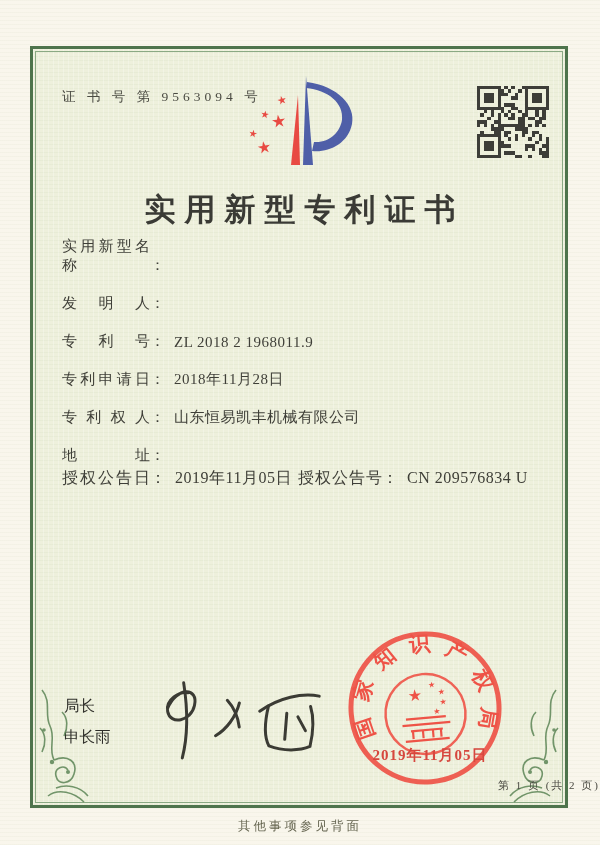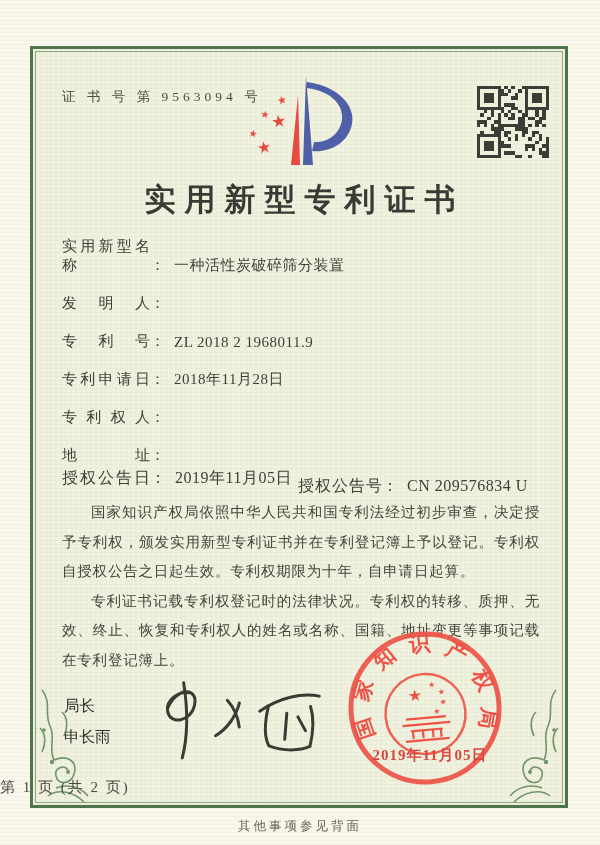--- a/index.html
+++ b/index.html
@@ -10,44 +10,44 @@
          background-image:repeating-linear-gradient(0deg,rgba(140,160,110,.05) 0 1px,transparent 1px 4px);}
   .frame-outer{position:absolute;left:30px;top:46px;width:538px;height:762px;
          border:3px solid #4e744c;background:#eef0dc;
          background-image:repeating-linear-gradient(90deg,rgba(255,255,255,.25) 0 1px,transparent 1px 5px),
                           repeating-linear-gradient(0deg,rgba(130,160,110,.06) 0 1px,transparent 1px 4px);
          box-sizing:border-box;}
   .frame-inner{position:absolute;inset:2px;border:1px solid #8aa983;}
   .cert-no{position:absolute;left:62px;top:88px;font-size:13.5px;letter-spacing:4px;color:#4a4a42;}
   .logo{position:absolute;left:232px;top:70px;}
   .qr{position:absolute;left:477px;top:86px;}
-  .title{position:absolute;left:0;right:0;top:179px;margin:0;text-align:center;
+  .title{position:absolute;left:0;right:0;top:179px;margin:10px;text-align:center;
          font-size:31px;font-weight:700;letter-spacing:9px;text-indent:9px;color:#3a3a35;}
   .fields{position:absolute;left:62px;top:250px;width:478px;}
   .frow{display:flex;align-items:flex-end;height:25px;margin-bottom:13px;
         font-size:15px;color:#3f3f38;}
   .lbl{display:inline-block;width:88px;text-align:justify;text-align-last:justify;}
   .colon{margin-right:9px;}
   .val{letter-spacing:.5px;white-space:nowrap;}
   .grant-row{position:absolute;left:62px;top:468px;width:478px;height:25px;
         font-size:16px;color:#3f3f38;}
   .grant-a{position:absolute;left:0;top:0;display:flex;align-items:baseline;}
-  .grant-b{position:absolute;left:236px;top:0;display:flex;align-items:baseline;margin-top:8px;}
+  .grant-b{position:absolute;left:236px;top:0;display:flex;align-items:baseline;}
   .grant-b .lbl{width:84px;}
   .paras{position:absolute;left:62px;top:498px;width:478px;color:#45453c;}
   .paras p{margin:0;text-indent:2em;font-size:14.5px;line-height:29.5px;
         letter-spacing:.8px;text-align:justify;}
   .officer{position:absolute;left:64px;top:692px;font-family:Liberation Mono, monospace;
         font-size:15.5px;line-height:31px;color:#2e2e29;}
   .sig{position:absolute;left:140px;top:676px;transform:rotate(-2deg);}
   .seal{position:absolute;left:343px;top:626px;width:164px;height:164px;transform:rotate(-5deg);}
   .seal-date{position:absolute;left:348px;top:746px;width:164px;text-align:center;
         color:#d6473e;font-size:15px;letter-spacing:1px;font-weight:700;}
-  .page-no{position:absolute;left:0;right:0;top:778px;text-align:left;
-        font-size:15px;letter-spacing:2px;color:#4a4a42;}
+  .page-no{position:absolute;left:0;right:0;top:778px;text-align:right;
+        font-size:11px;letter-spacing:2px;color:#4a4a42;}
   .back-note{position:absolute;left:0;right:0;top:818px;text-align:center;
         font-size:12.5px;letter-spacing:3px;color:#64644f;}
   .orn{position:absolute;top:688px;}
   .orn-l{left:34px;}
   .orn-r{left:502px;transform:scaleX(-1);}
 </style>
 </head>
 <body>
 
 <div class="paper">
@@ -200,63 +200,59 @@
       <rect x="15" y="1" width="5" height="5" fill="#eef0dc"></rect>
       <rect x="16" y="2" width="3" height="3" fill="#3d3d38"></rect>
     </svg>
 
   <h1 class="title">实用新型专利证书</h1>
 
   <div class="fields">
     <div class="frow">
       <span class="lbl">实用新型名称</span>
         <span class="colon">：</span>
-        <span class="val">一种活性炭破碎筛分装置</span>
     </div>
     <div class="frow">
       <span class="lbl">发明人</span>
         <span class="colon">：</span>
     </div>
     <div class="frow">
       <span class="lbl">专利号</span>
         <span class="colon">：</span>
         <span class="val">ZL 2018 2 1968011.9</span>
     </div>
     <div class="frow">
       <span class="lbl">专利申请日</span>
         <span class="colon">：</span>
         <span class="val">2018年11月28日</span>
     </div>
     <div class="frow">
       <span class="lbl">专利权人</span>
         <span class="colon">：</span>
+        <span class="val">山东恒易凯丰机械有限公司</span>
     </div>
     <div class="frow">
       <span class="lbl">地址</span>
         <span class="colon">：</span>
     </div>
   </div>
 
   <div class="grant-row">
     <span class="grant-a">
       <span class="lbl">授权公告日</span>
         <span class="colon">：</span>
         <span class="val">2019年11月05日</span>
     </span>
     <span class="grant-b">
       <span class="lbl">授权公告号</span>
         <span class="colon">：</span>
         <span class="val">CN 209576834 U</span>
     </span>
   </div>
 
-  <div class="paras">
-    <p>国家知识产权局依照中华人民共和国专利法经过初步审查，决定授予专利权，颁发实用新型专利证书并在专利登记簿上予以登记。专利权自授权公告之日起生效。专利权期限为十年，自申请日起算。</p>
-    <p>专利证书记载专利权登记时的法律状况。专利权的转移、质押、无效、终止、恢复和专利权人的姓名或名称、国籍、地址变更等事项记载在专利登记簿上。</p>
-  </div>
 
   <div class="officer">
     <div>局长</div>
     <div>申长雨</div>
   </div>
 
   <svg class="sig" width="195" height="88" viewBox="0 0 195 88">
     <g fill="none" stroke="#3b3b34" stroke-width="3" stroke-linecap="round">
       <path d="M28,30 C38,8 60,10 55,28 C51,44 30,47 28,33 C26,21 41,13 49,15"></path>
       <path d="M45,5 C48,30 48,56 41,80"></path>

